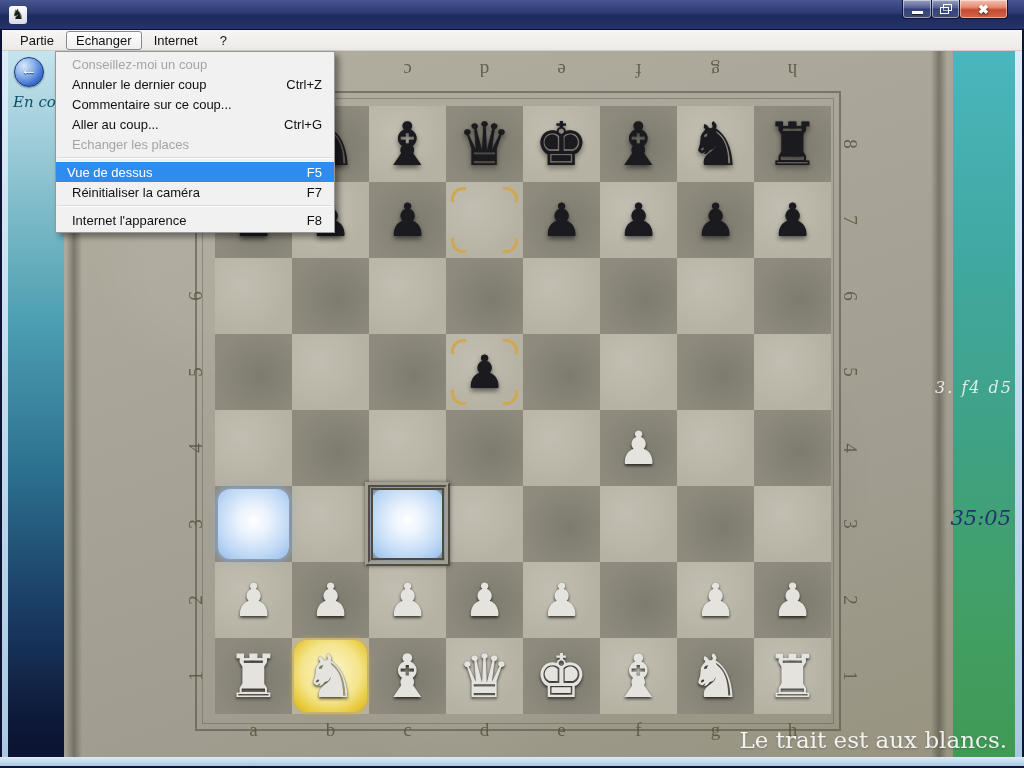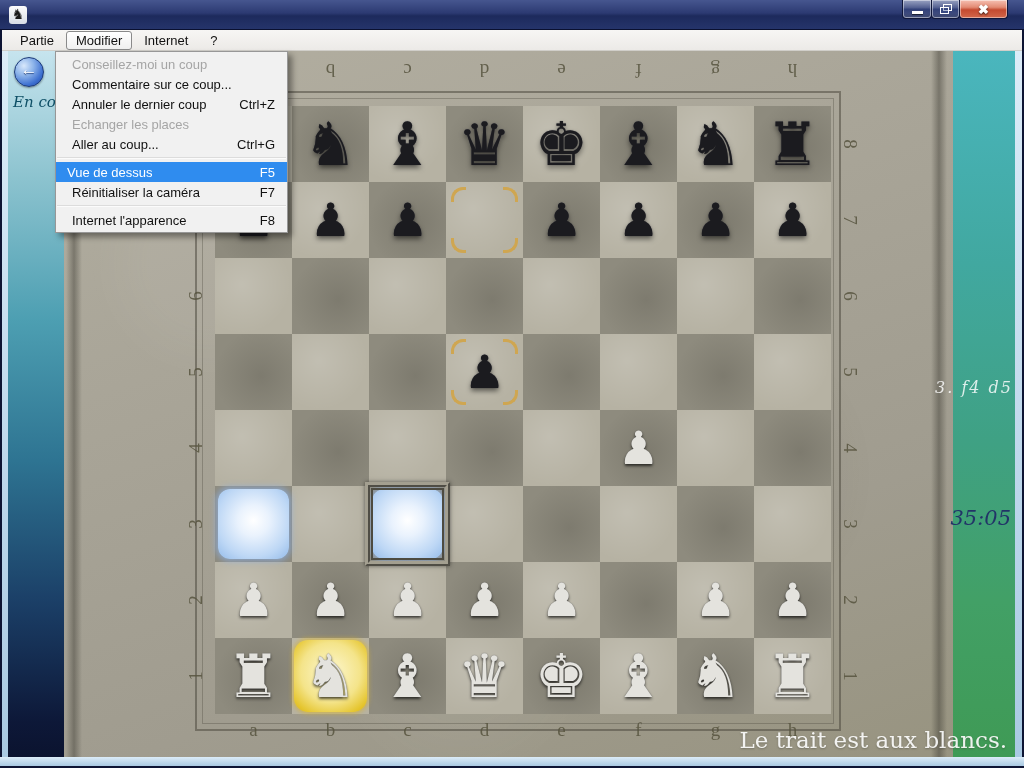--- a/index.html
+++ b/index.html
@@ -30,21 +30,21 @@
   .glyph-max .r2 { position:absolute; left:0; top:3px; width:9px; height:7px; border:1px solid #fff; background:rgba(60,80,140,.4); }
   .glyph-close { position:absolute; left:0; top:2px; width:100%; text-align:center; color:#fff;
     font-size:13px; font-weight:bold; text-shadow:0 1px 2px rgba(0,0,0,.7); }
 
   .menubar { position:absolute; left:2px; top:30px; width:1020px; height:21px;
     background:linear-gradient(#f7f6f4,#eceae7); border-bottom:1px solid #d0cec9;
     display:flex; align-items:center; z-index:190; padding-left:8px; }
   .menu-item { font-size:13px; color:#111; padding:1px 9px; margin-right:2px; border:1px solid transparent; }
   .menu-item.open { background:linear-gradient(#ffffff,#f0f0f0); border:1px solid #8a8a8a; border-radius:3px; }
 
-  .menu-popup { position:absolute; left:55px; top:51px; width:233px; z-index:300;
+  .menu-popup { position:absolute; left:55px; top:51px; width:280px; z-index:300;
     background:#f1f1f1; border:1px solid #979797; padding:2px 0;
     box-shadow:4px 4px 6px rgba(0,0,0,.4); }
   .menu-row { height:20px; display:flex; align-items:center; font-size:13px; color:#111;
     padding:0 12px 0 16px; }
   .menu-row .lbl { flex:1; white-space:nowrap; }
   .menu-row .sc { white-space:nowrap; }
   .menu-row.disabled { color:#a5a5a5; }
   .menu-row.selected { background:#2f8cef; color:#fff;padding-left:11px; }
   .menu-sep { border-top:1px solid #dcdcdc; border-bottom:1px solid #fbfbfb; margin:3px 1px; }
 
@@ -141,21 +141,21 @@
         <div class="r2"></div>
     </div>
   </div>
   <div class="win-btn close">
     <div class="glyph-close">✖</div>
   </div>
 </div>
 
 <div class="menubar" id="menubar">
     <span class="menu-item">Partie</span>
-    <span class="menu-item open">Modifier</span>
+    <span class="menu-item open">Echanger</span>
     <span class="menu-item">Internet</span>
     <span class="menu-item">?</span>
   </div>
 
 <div class="scene">
   <div class="mottle"></div>
   <div class="edge-strip" style="left:58px"></div>
   <div class="edge-strip" style="right:68px"></div>
   <div class="board-frame-line">
       <div class="inner"></div>
@@ -357,34 +357,34 @@
 <div class="client-border cb-left"></div>
 <div class="client-border cb-right"></div>
 <div class="client-border cb-bottom"></div>
 
 <div class="menu-popup" id="menu-popup">
     <div class="menu-row disabled">
       <span class="lbl">Conseillez-moi un coup</span>
       <span class="sc"></span>
     </div>
     <div class="menu-row normal">
+      <span class="lbl">Annuler le dernier coup</span>
+      <span class="sc">Ctrl+Z</span>
+    </div>
+    <div class="menu-row normal">
       <span class="lbl">Commentaire sur ce coup...</span>
       <span class="sc"></span>
     </div>
     <div class="menu-row normal">
-      <span class="lbl">Annuler le dernier coup</span>
-      <span class="sc">Ctrl+Z</span>
+      <span class="lbl">Aller au coup...</span>
+      <span class="sc">Ctrl+G</span>
     </div>
     <div class="menu-row disabled">
       <span class="lbl">Echanger les places</span>
       <span class="sc"></span>
-    </div>
-    <div class="menu-row normal">
-      <span class="lbl">Aller au coup...</span>
-      <span class="sc">Ctrl+G</span>
     </div>
     <div class="menu-sep"></div>
     <div class="menu-row selected">
       <span class="lbl">Vue de dessus</span>
       <span class="sc">F5</span>
     </div>
     <div class="menu-row normal">
       <span class="lbl">Réinitialiser la caméra</span>
       <span class="sc">F7</span>
     </div>

